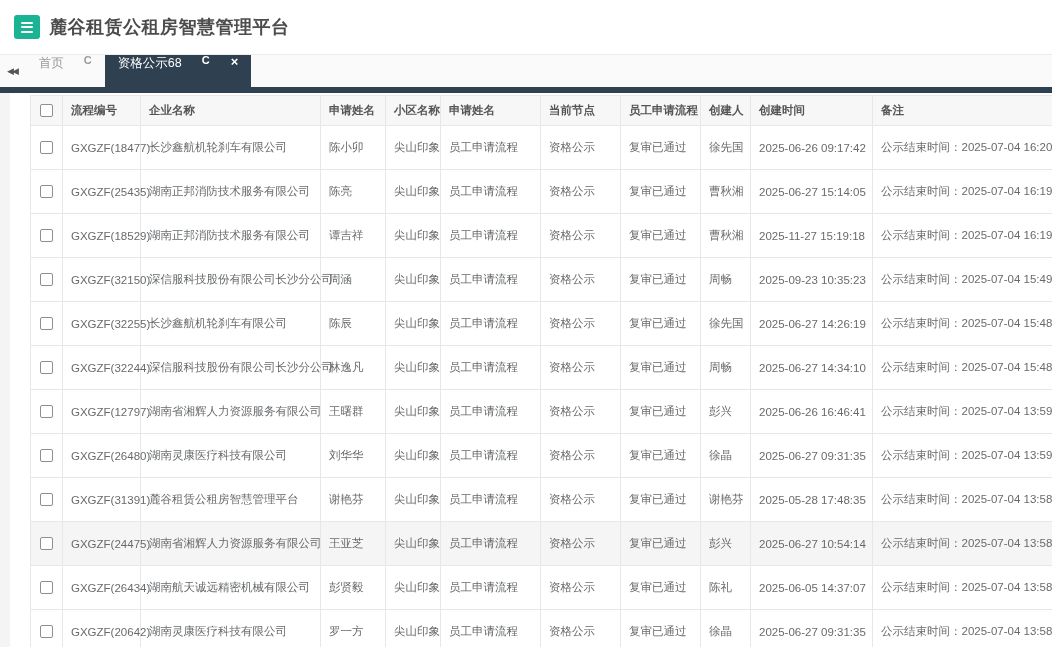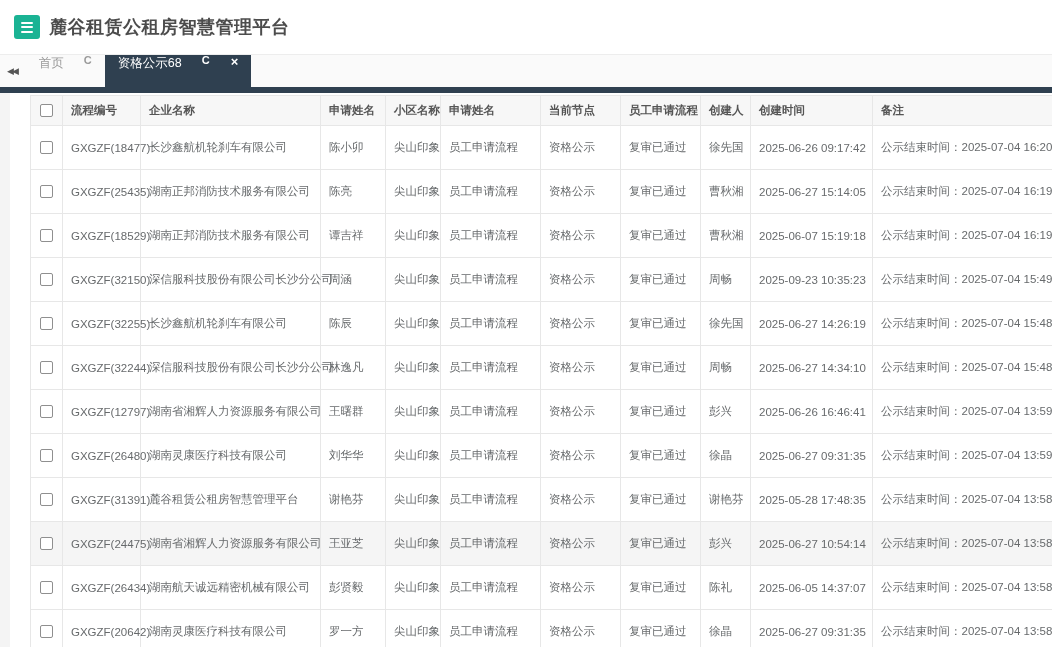--- a/index.html
+++ b/index.html
@@ -136,21 +136,21 @@
           <tr>
             <td class="cb"><input type="checkbox" style=""></td>
             <td>GXGZF(18529)</td>
             <td>湖南正邦消防技术服务有限公司</td>
             <td>谭吉祥</td>
             <td>尖山印象</td>
             <td>员工申请流程</td>
             <td>资格公示</td>
             <td>复审已通过</td>
             <td>曹秋湘</td>
-            <td>2025-06-07 15:19:18</td>
+            <td>2025-11-27 15:19:18</td>
             <td>公示结束时间：2025-07-04 16:19:27</td>
           </tr>
           <tr>
             <td class="cb"><input type="checkbox" style=""></td>
             <td>GXGZF(32150)</td>
             <td>深信服科技股份有限公司长沙分公司</td>
             <td>周涵</td>
             <td>尖山印象</td>
             <td>员工申请流程</td>
             <td>资格公示</td>

